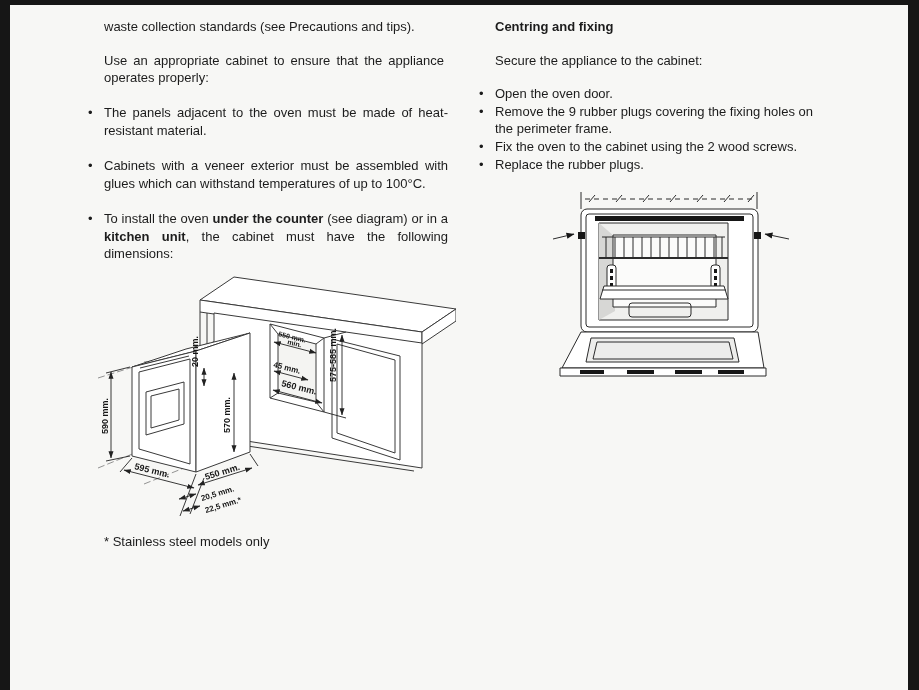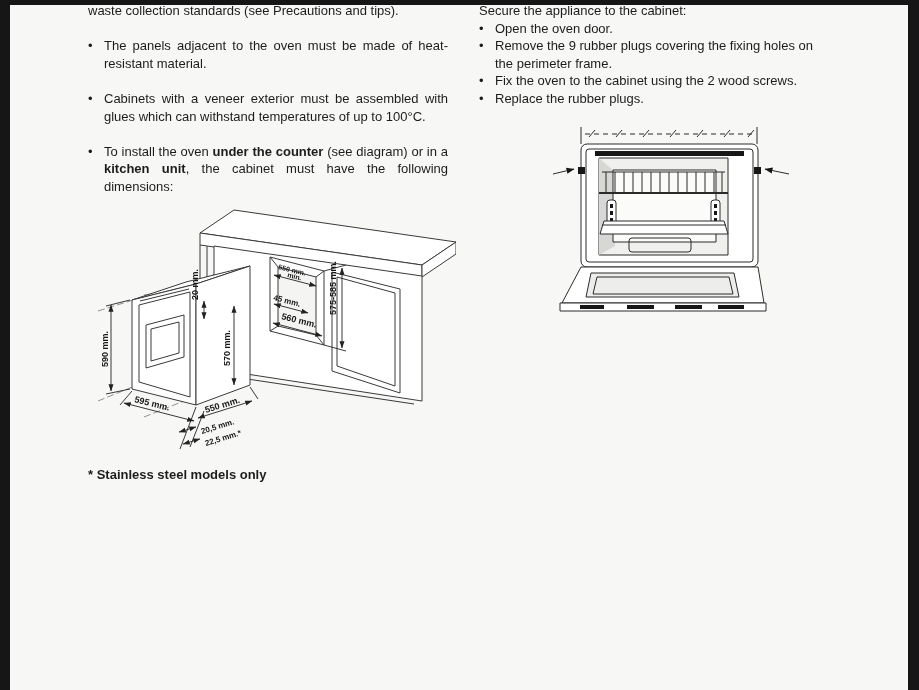--- a/index.html
+++ b/index.html
@@ -7,51 +7,52 @@
     width:919px;height:690px;position:relative;overflow:hidden;
     background:#f7f7f5;color:#1c1c1c;
     font-family:"Liberation Sans",sans-serif;font-size:13px;line-height:17.6px;
   }
   .bar-top{position:absolute;left:0;top:0;width:919px;height:5px;background:#161616}
   .bar-left{position:absolute;left:0;top:0;width:10px;height:690px;background:#161616}
   .bar-right{position:absolute;right:0;top:0;width:11px;height:690px;background:#161616}
   .col{position:absolute;top:2px}
   .col-left{left:88px;width:372px}
   .col-right{left:479px;width:372px}
-  p{margin:0}
+  p{margin:16px}
   .just{text-align:justify}
   .hd{font-weight:bold}
   b.mark{margin-right:4px}
   .mt-par{margin-top:17.6px}
   .mt-sec{margin-top:16px}
   .li{display:flex}
   .li .mk{flex:0 0 16px}
   .li .tx{flex:1}
   .col-left .li{width:360px}
   .col-left .li .tx{text-align:justify}
   .col-right .li{width:348px}
   svg{display:block}
   .diag-left{margin:9px 0 0 -4px}
   .diag-right{margin:16px 0 0 66px}
   .dim text{font:bold 9px "Liberation Sans",sans-serif;fill:#161616}
   .dim text.s{font-size:7px}
   .dim text.m{font-size:8px}
-  .footnote{font-weight:bold;margin-top:9px}
+  .footnote{font-weight:normal;margin-top:9px}
 </style>
 </head>
 <body>
 
 <div class="bar-top"></div>
 <div class="bar-left"></div>
 <div class="bar-right"></div>
 
 <div class="col col-left">
   <p>waste collection standards (see Precautions and tips).</p>
 
 
+  <p class="just">Use an appropriate cabinet to ensure that the appliance operates properly:</p>
 
   <div class="li mt-par">
     <span class="mk">•</span>
     <span class="tx">The panels adjacent to the oven must be made of heat-resistant material.</span>
   </div>
   <div class="li mt-par">
     <span class="mk">•</span>
     <span class="tx">Cabinets with a veneer exterior must be assembled with glues which can withstand temperatures of up to 100°C.</span>
   </div>
   <div class="li mt-par">
@@ -140,20 +141,21 @@
       <text transform="translate(197,114) rotate(14)">560 mm.</text>
       <text transform="translate(252,110) rotate(-90)">575-585 mm.</text>
     </g>
   </svg>
 
   <p class="footnote">* Stainless steel models only</p>
 
 </div>
 
 <div class="col col-right">
+  <p class="hd">Centring and fixing</p>
   <p>Secure the appliance to the cabinet:</p>
 
   <div class="li">
     <span class="mk">•</span>
     <span class="tx">Open the oven door.</span>
   </div>
   <div class="li">
     <span class="mk">•</span>
     <span class="tx">Remove the 9 rubber plugs covering the fixing holes on the perimeter frame.</span>
   </div>

